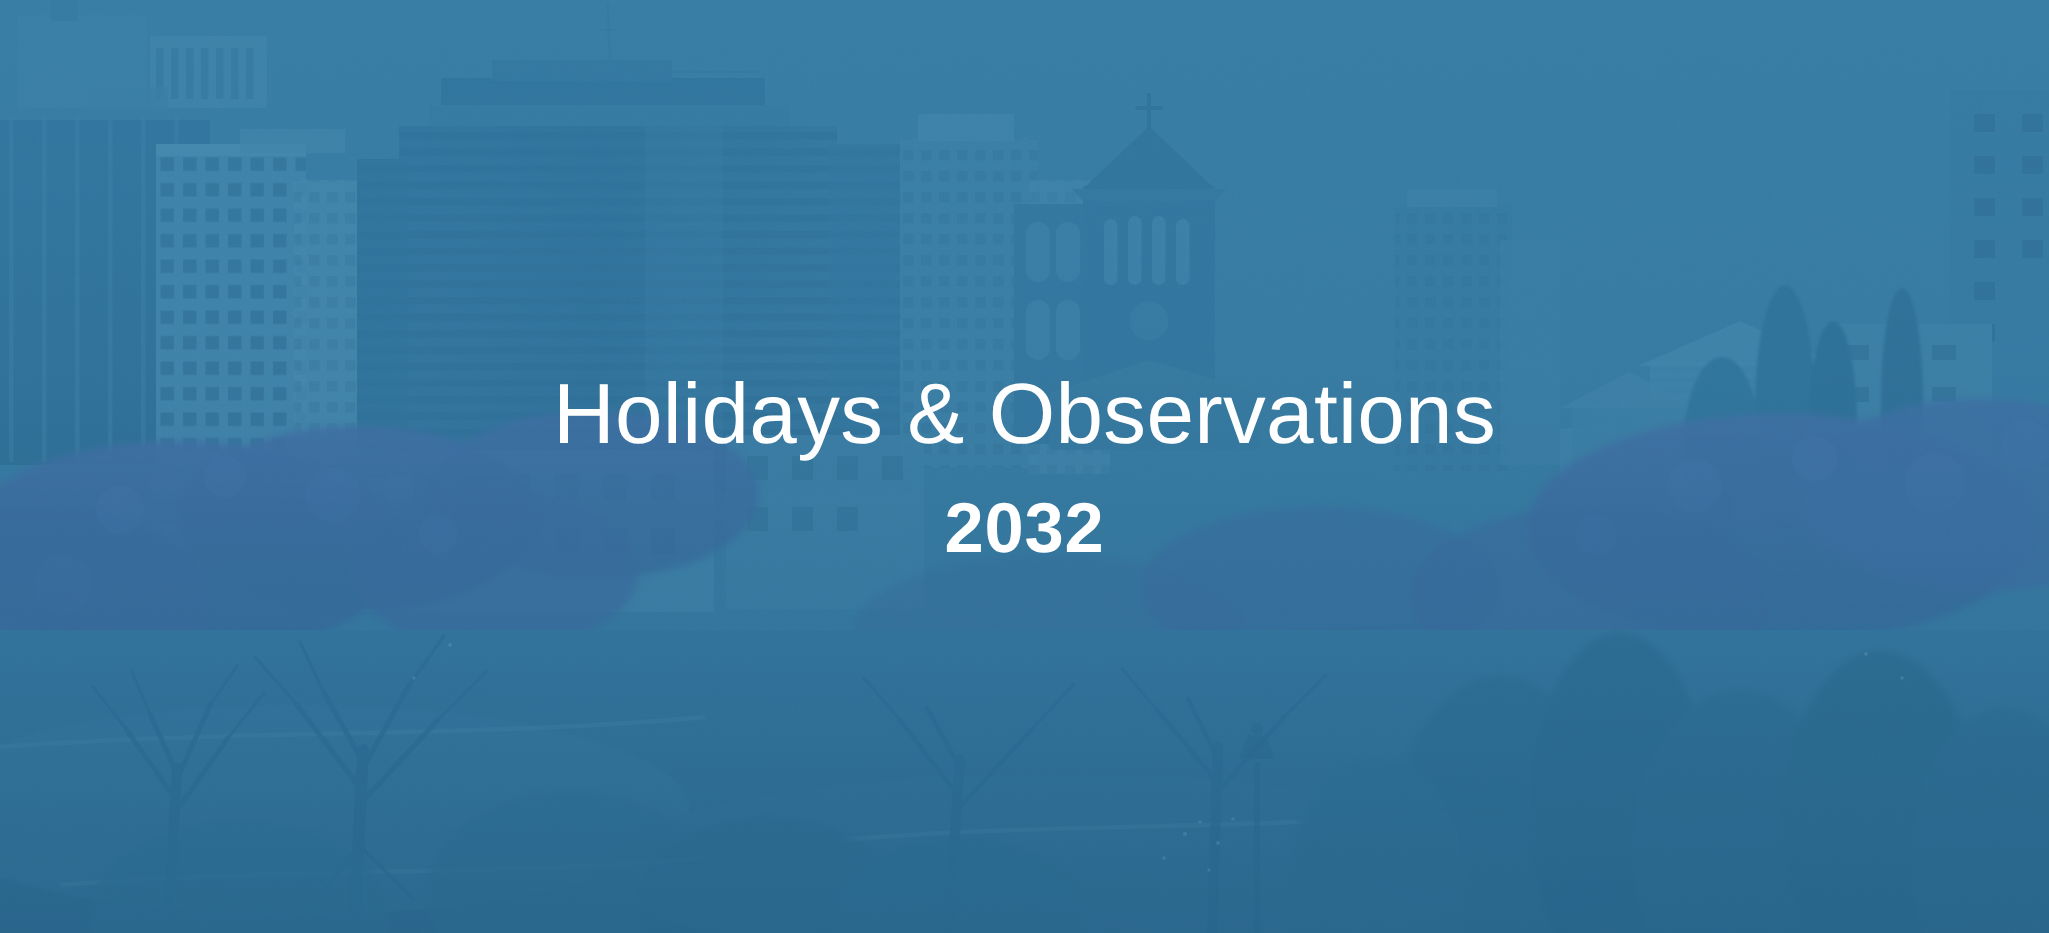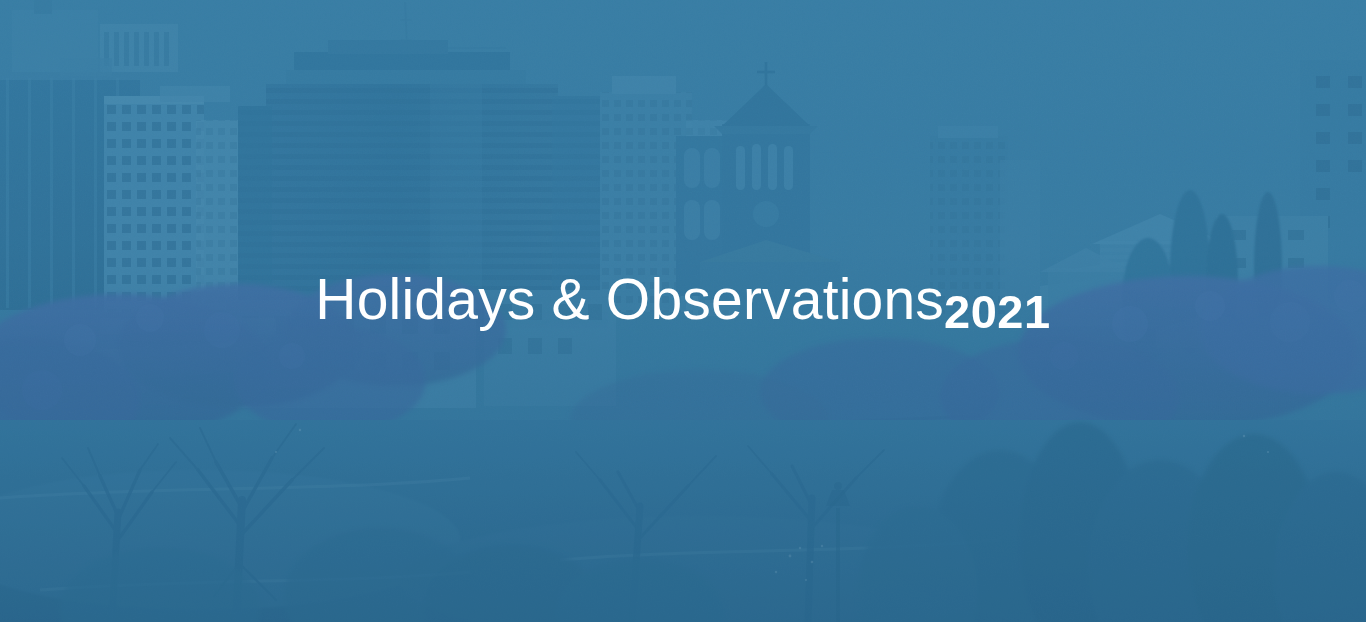--- a/index.html
+++ b/index.html
@@ -38,20 +38,21 @@
   #overlay2 {
     position:absolute; inset:0;
     background:rgba(56,128,168,0.30);
     pointer-events:none;
   }
 
   
   #text-stack {
     position:absolute; inset:0;
     display:flex;
+    flex-direction:column;
     align-items:center;
     justify-content:center;
     text-align:center;
     color:#ffffff;
   }
 
   #subtitle {
     font-family:"Liberation Sans", sans-serif;
     font-size:57px;
     font-weight:400;
@@ -463,16 +464,16 @@
     </g>
 
     <rect x="0" y="0" width="1366" height="622" filter="url(#grain)" opacity="0.55"></rect>
   </svg>
 
   <div id="overlay"></div>
   <div id="overlay2"></div>
 
   <div id="text-stack">
     <div id="subtitle">Holidays &amp; Observations</div>
-    <div id="year">2021</div>
+    <div id="year">2032</div>
   </div>
 
 </div>
 
 </body></html>

